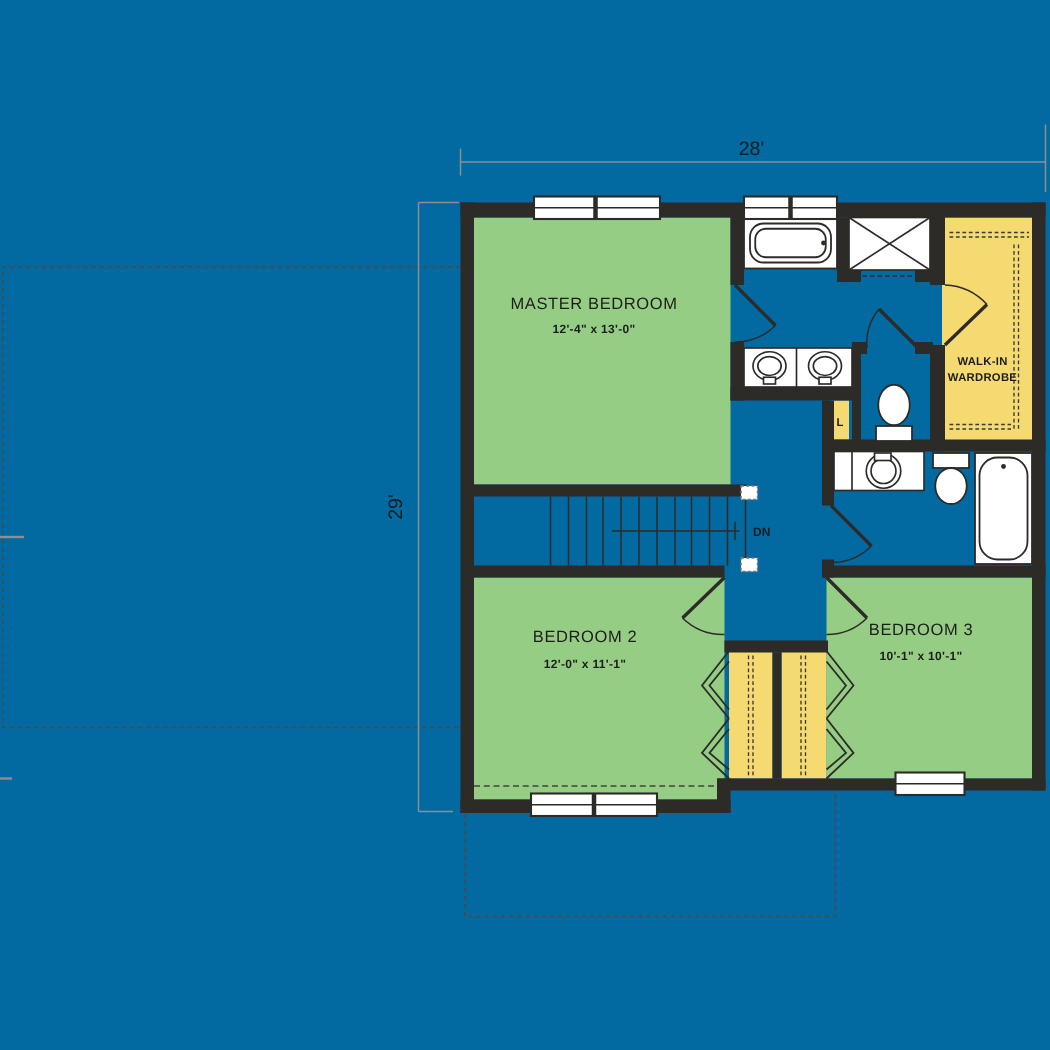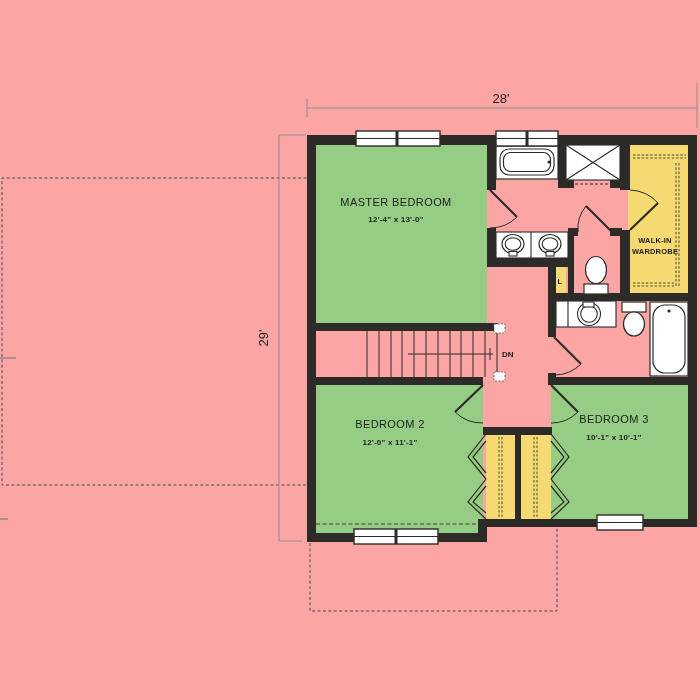--- a/index.html
+++ b/index.html
@@ -1,16 +1,16 @@
 <!DOCTYPE html>
 <html><head>
 <meta charset="utf-8">
 <style>
   html,body{margin:0;padding:0;background:#ffffff;}
-  .stage{position:relative;width:700px;height:700px;background:#fca5a5;overflow:hidden;
+  .stage{position:relative;width:700px;height:700px;background:#0369a1;overflow:hidden;
          font-family:"Liberation Sans", sans-serif;}
   svg{display:block;}
   text{font-family:"Liberation Sans", sans-serif;fill:#1d1d1b;}
   .room-label{font-size:11px;letter-spacing:.4px;}
   .room-dims{font-size:8px;font-weight:bold;letter-spacing:.2px;}
   .small-label{font-size:7.5px;font-weight:bold;letter-spacing:.2px;}
   .dim-label{font-size:13px;}
   .dn-label{font-size:8px;font-weight:bold;}
 </style>
 </head>

